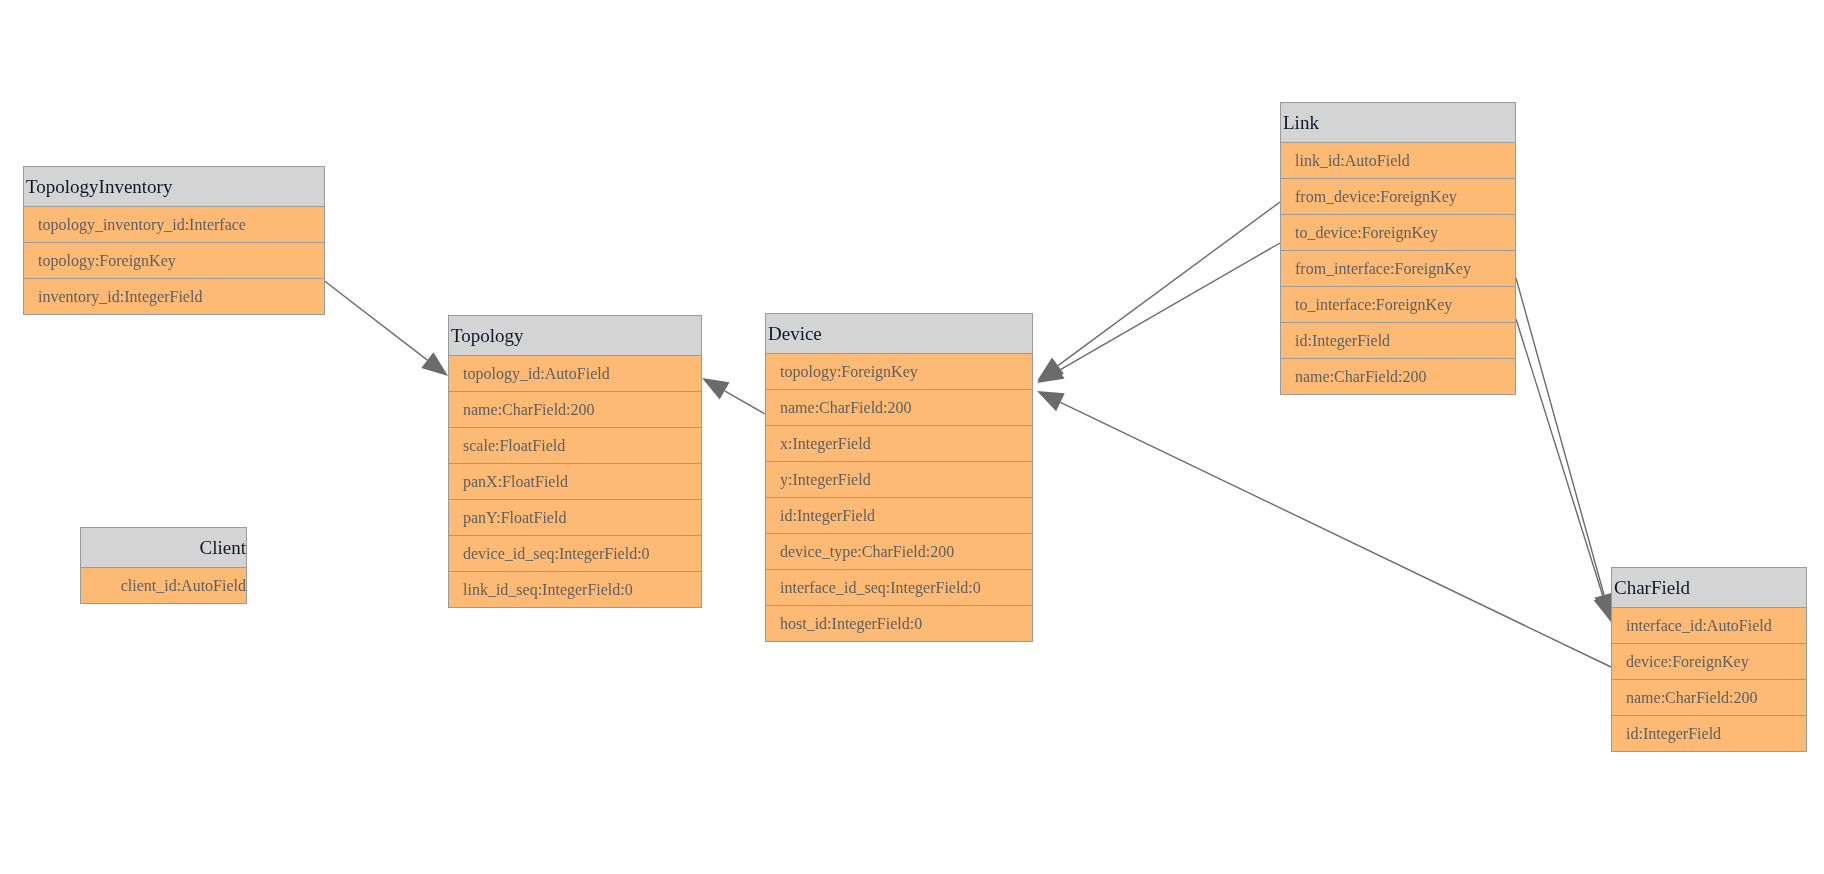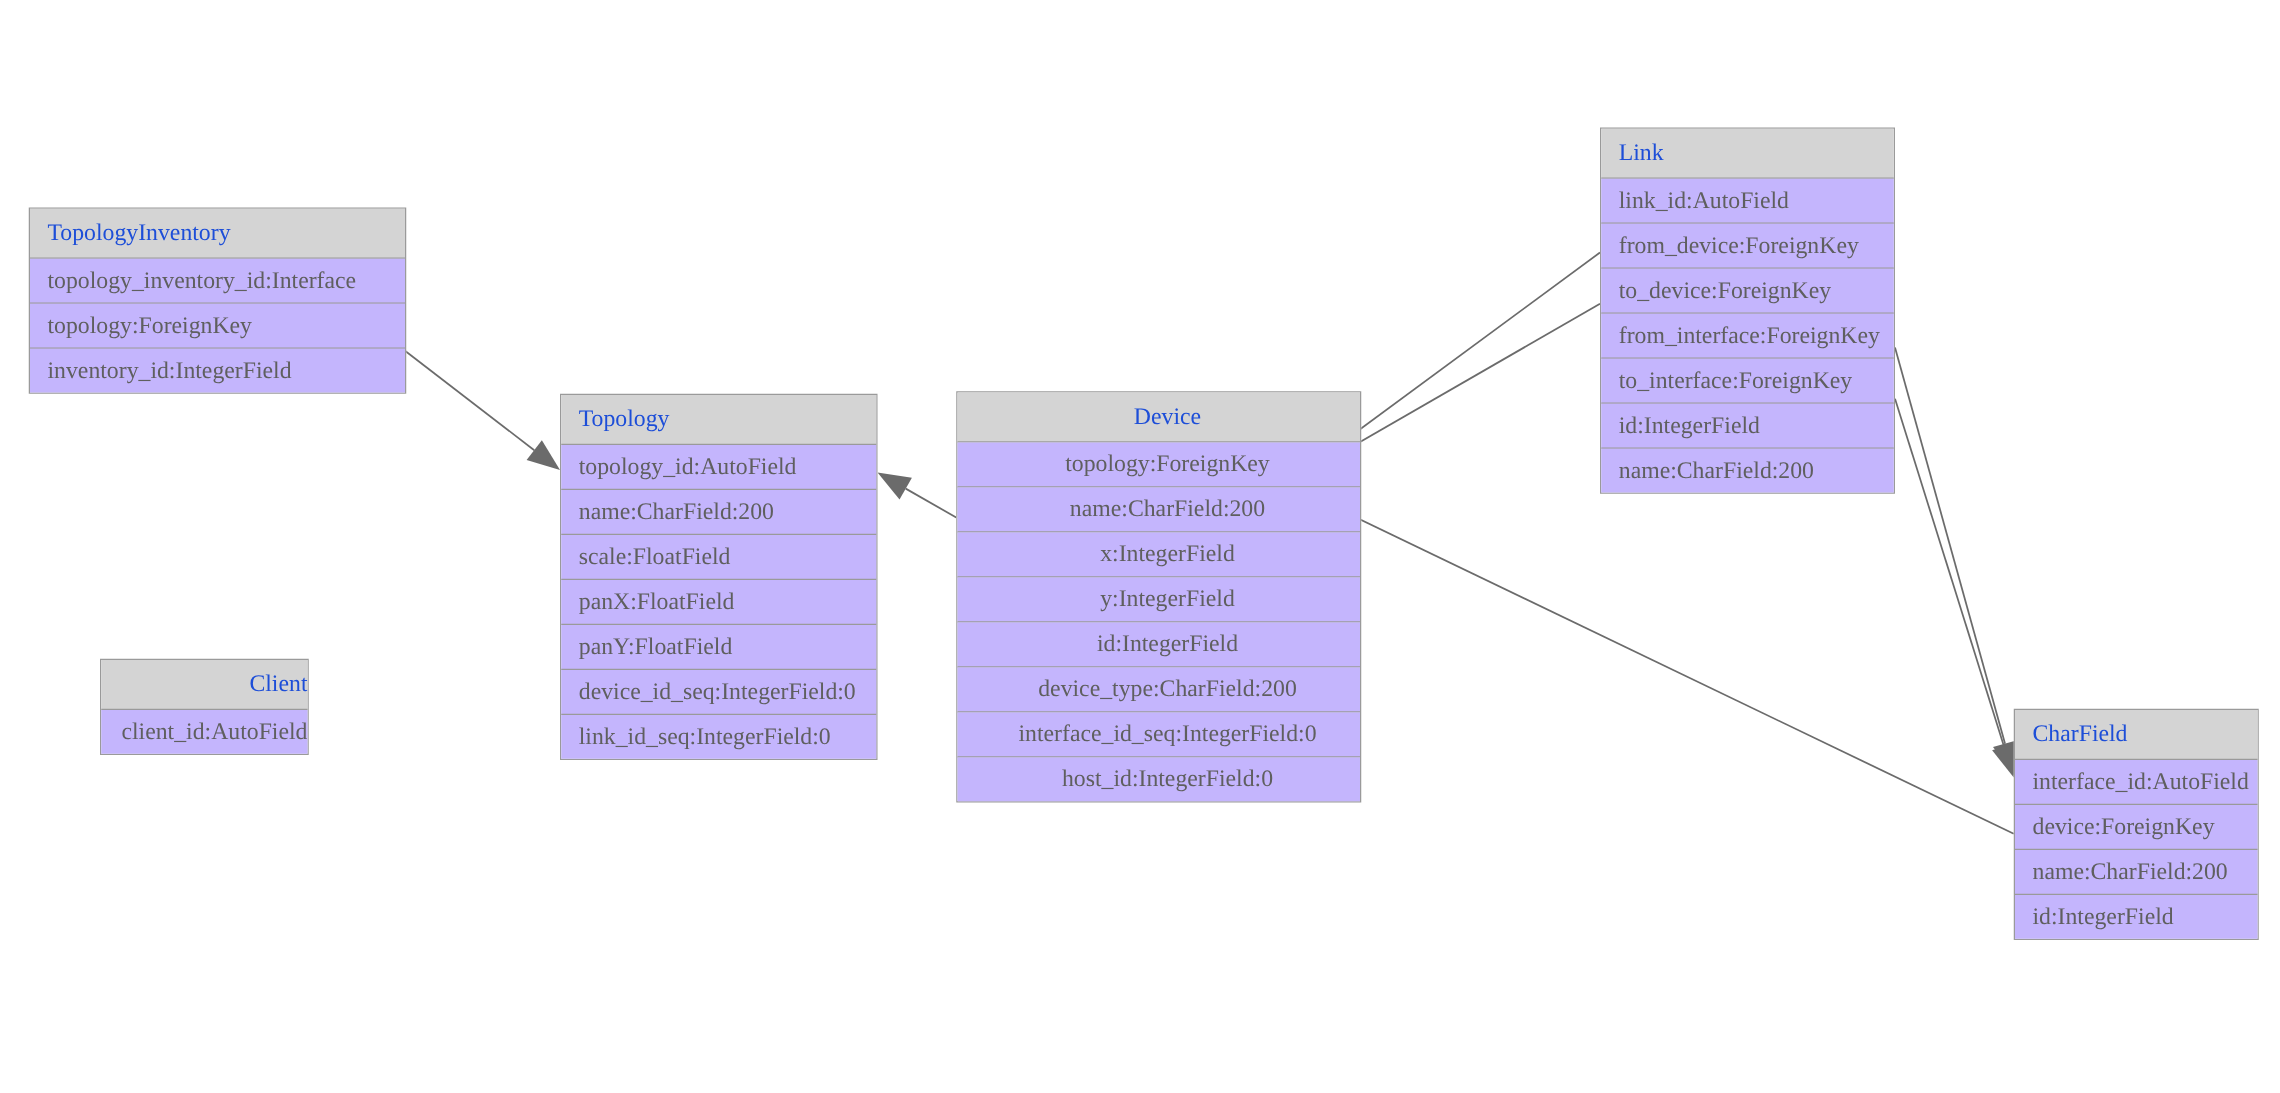--- a/index.html
+++ b/index.html
@@ -27,37 +27,37 @@
     position: absolute;
     box-sizing: border-box;
     border: 1px solid #9a9a9a;
     background: #ffffff;
     z-index: 5;
   }
   .entity-header {
     box-sizing: border-box;
     background: #d4d4d4;
     border-bottom: 1px solid #9a9a9a;
-    color: #1d4ed8;
+    color: #0f172a;
     font-size: 19px;
     line-height: 19px;
-    padding: 10px 0 10px 14px;
+    padding: 10px 0 10px 2px;
     white-space: nowrap;
     overflow: hidden;
   }
   .entity-field {
     box-sizing: border-box;
     border-bottom: 1px solid #9a9a9a;
     color: #5f5f5f;
-    font-size: 19px;
+    font-size: 16px;
     line-height: 19px;
     padding: 8px 0 8px 14px;
     white-space: nowrap;
     overflow: hidden;
-    background: #c4b5fd;
+    background: #fdba74;
   }
   .entity-field.last {
     border-bottom: none;
   }
 </style>
 </head>
 <body>
 
 <div id="canvas">
 
@@ -113,21 +113,21 @@
       <div class="entity" style="left: 448px; top: 315px; width: 254px;">
         <div class="entity-header">Topology</div>
         <div class="entity-field">topology_id:AutoField</div>
         <div class="entity-field">name:CharField:200</div>
         <div class="entity-field">scale:FloatField</div>
         <div class="entity-field">panX:FloatField</div>
         <div class="entity-field">panY:FloatField</div>
         <div class="entity-field">device_id_seq:IntegerField:0</div>
         <div class="entity-field last">link_id_seq:IntegerField:0</div>
       </div>
-      <div class="entity" style="left: 765px; top: 313px; width: 324px; text-align: center;">
+      <div class="entity" style="left: 765px; top: 313px; width: 268px;">
         <div class="entity-header">Device</div>
         <div class="entity-field">topology:ForeignKey</div>
         <div class="entity-field">name:CharField:200</div>
         <div class="entity-field">x:IntegerField</div>
         <div class="entity-field">y:IntegerField</div>
         <div class="entity-field">id:IntegerField</div>
         <div class="entity-field">device_type:CharField:200</div>
         <div class="entity-field">interface_id_seq:IntegerField:0</div>
         <div class="entity-field last">host_id:IntegerField:0</div>
       </div>

